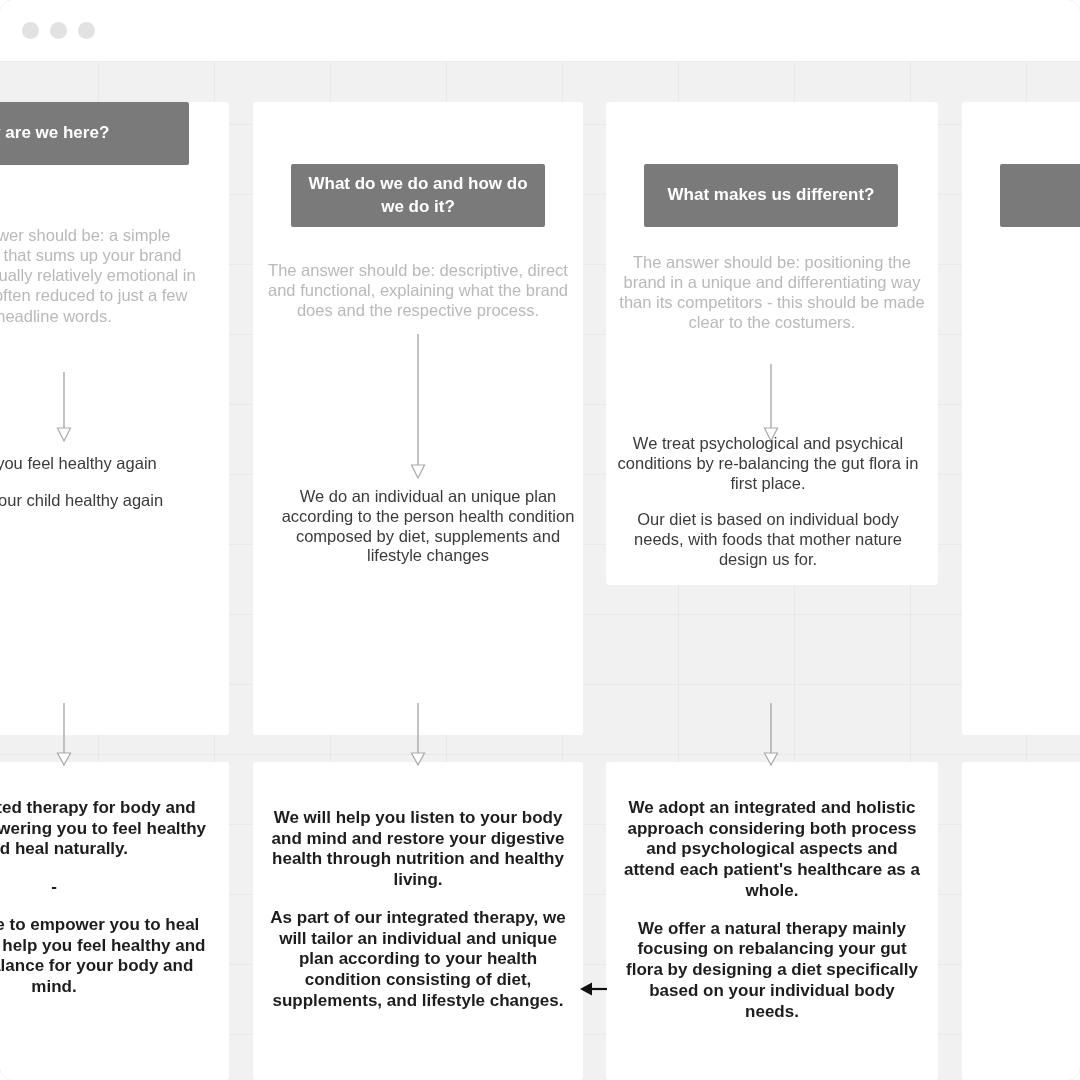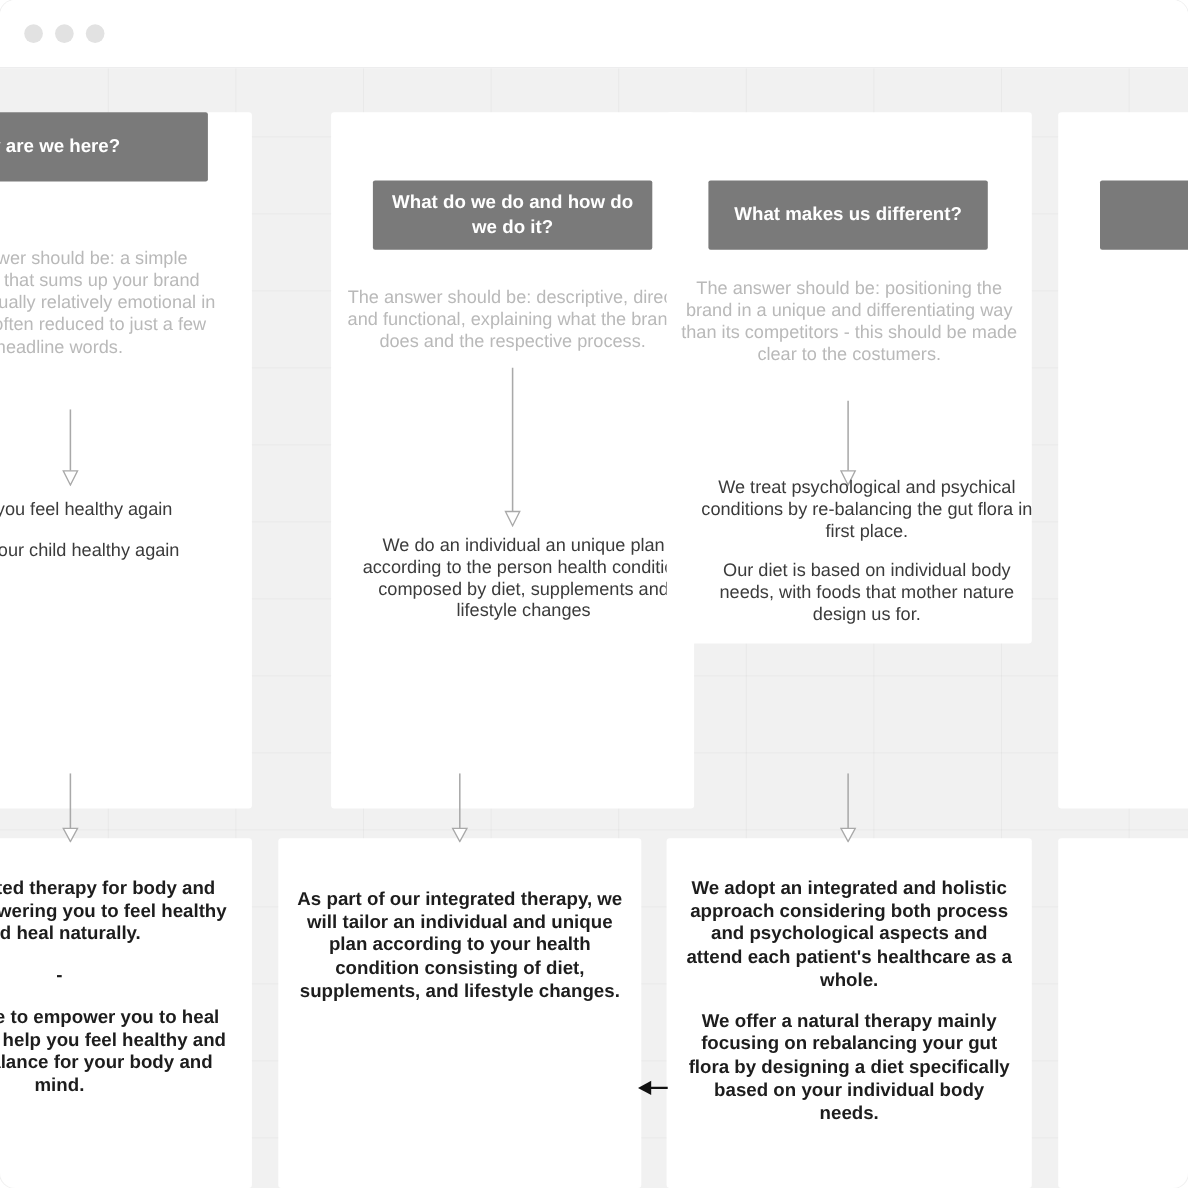--- a/index.html
+++ b/index.html
@@ -161,40 +161,41 @@
       </div>
     </div>
 
     <div class="v-arrow" style="left:56px; top:641px; height:63px;">
       <svg width="16" height="63" viewBox="0 0 16 63">
         <line x1="8" y1="0" x2="8" y2="50" stroke="#a9a9a9" stroke-width="1.4"></line>
         <polygon points="1.5,50 14.5,50 8,62" fill="#ffffff" stroke="#a9a9a9" stroke-width="1.2"></polygon>
       </svg>
     </div>
 
-    <div class="card" style="left:253px; top:40px; width:330px; height:633px;margin-left:48px;">
+    <div class="card" style="left:253px; top:40px; width:330px; height:633px;">
       <div class="card-head" style="left:38px; top:62px; width:254px; height:63px;">
         <span>What do we do and how do we do it?</span>
       </div>
       <div class="hint" style="left:10px; top:158px; width:310px;">
         <span>The answer should be: descriptive, direct and functional, explaining what the brand does and the respective process.</span>
       </div>
       <div class="v-arrow" style="left:157px; top:232px; height:145px;">
         <svg width="16" height="145" viewBox="0 0 16 145">
           <line x1="8" y1="0" x2="8" y2="131" stroke="#a9a9a9" stroke-width="1.4"></line>
           <polygon points="1.5,131 14.5,131 8,144" fill="#ffffff" stroke="#a9a9a9" stroke-width="1.2"></polygon>
         </svg>
       </div>
       <div class="body-text" style="left:22px; top:385px; width:306px;">
         <p>We do an individual an unique plan according to the person health condition composed by diet, supplements and lifestyle changes</p>
       </div>
     </div>
 
     <div class="card" style="left:253px; top:700px; width:330px; height:318px;">
       <div class="body-text bold" style="left:14px; top:46px; width:302px;">
+        <p>We will help you listen to your body and mind and restore your digestive health through nutrition and healthy living.</p>
         <p>As part of our integrated therapy, we will tailor an individual and unique plan according to your health condition consisting of diet, supplements, and lifestyle changes.</p>
       </div>
     </div>
 
     <div class="v-arrow" style="left:410px; top:641px; height:63px;">
       <svg width="16" height="63" viewBox="0 0 16 63">
         <line x1="8" y1="0" x2="8" y2="50" stroke="#a9a9a9" stroke-width="1.4"></line>
         <polygon points="1.5,50 14.5,50 8,62" fill="#ffffff" stroke="#a9a9a9" stroke-width="1.2"></polygon>
       </svg>
     </div>
@@ -205,21 +206,21 @@
       </div>
       <div class="hint" style="left:10px; top:150px; width:312px;">
         <span>The answer should be: positioning the brand in a unique and differentiating way than its competitors - this should be made clear to the costumers.</span>
       </div>
       <div class="v-arrow" style="left:157px; top:262px; height:78px;">
         <svg width="16" height="78" viewBox="0 0 16 78">
           <line x1="8" y1="0" x2="8" y2="64" stroke="#a9a9a9" stroke-width="1.4"></line>
           <polygon points="1.5,64 14.5,64 8,77" fill="#ffffff" stroke="#a9a9a9" stroke-width="1.2"></polygon>
         </svg>
       </div>
-      <div class="body-text" style="left:28px; top:332px; width:308px;text-align:center;">
+      <div class="body-text" style="left:8px; top:332px; width:308px;text-align:center;">
         <p>We treat psychological and psychical conditions by re-balancing the gut flora in first place.</p>
         <p>Our diet is based on individual body needs, with foods that mother nature design us for.</p>
       </div>
     </div>
 
     <div class="card" style="left:606px; top:700px; width:332px; height:318px;">
       <div class="body-text bold" style="left:14px; top:36px; width:304px;">
         <p>We adopt an integrated and holistic approach considering both process and psychological aspects and attend each patient's healthcare as a whole.</p>
         <p>We offer a natural therapy mainly focusing on rebalancing your gut flora by designing a diet specifically based on your individual body needs.</p>
       </div>

